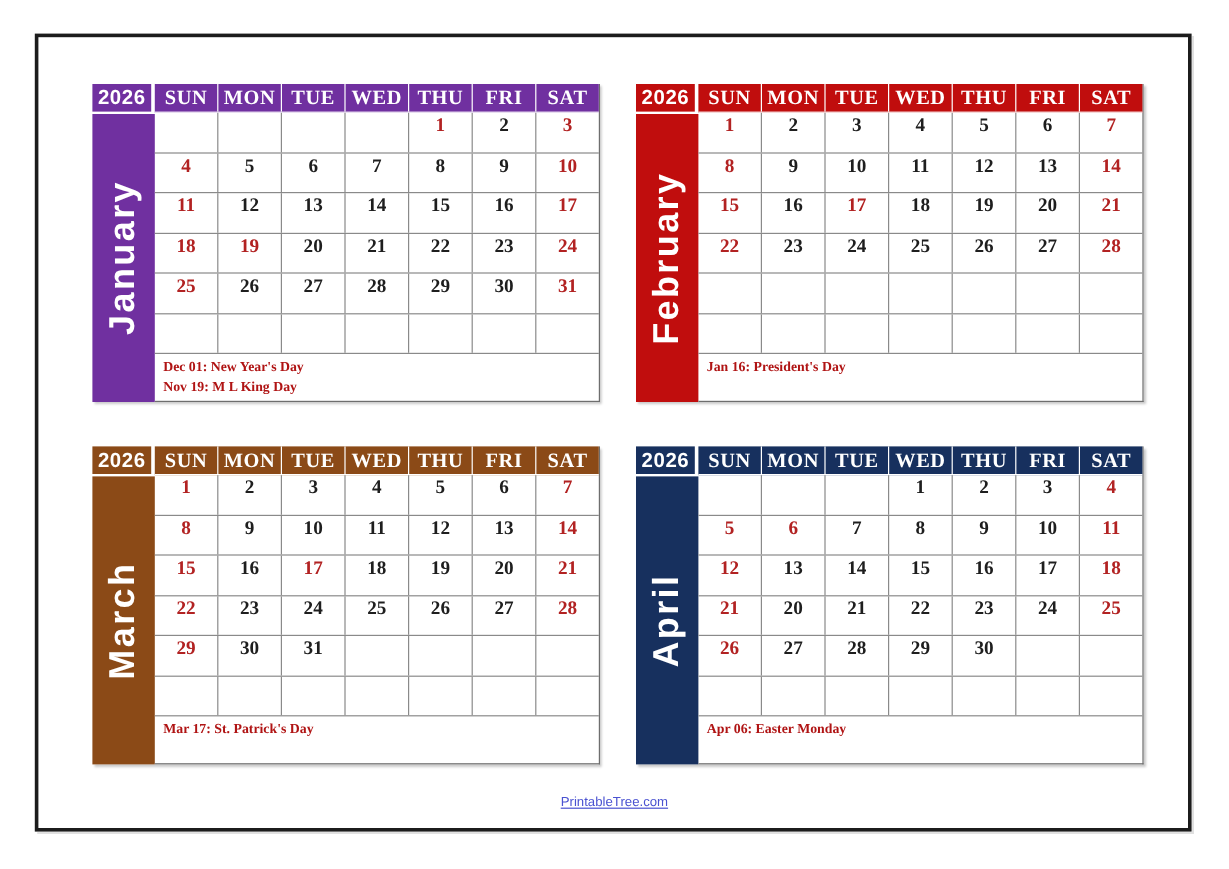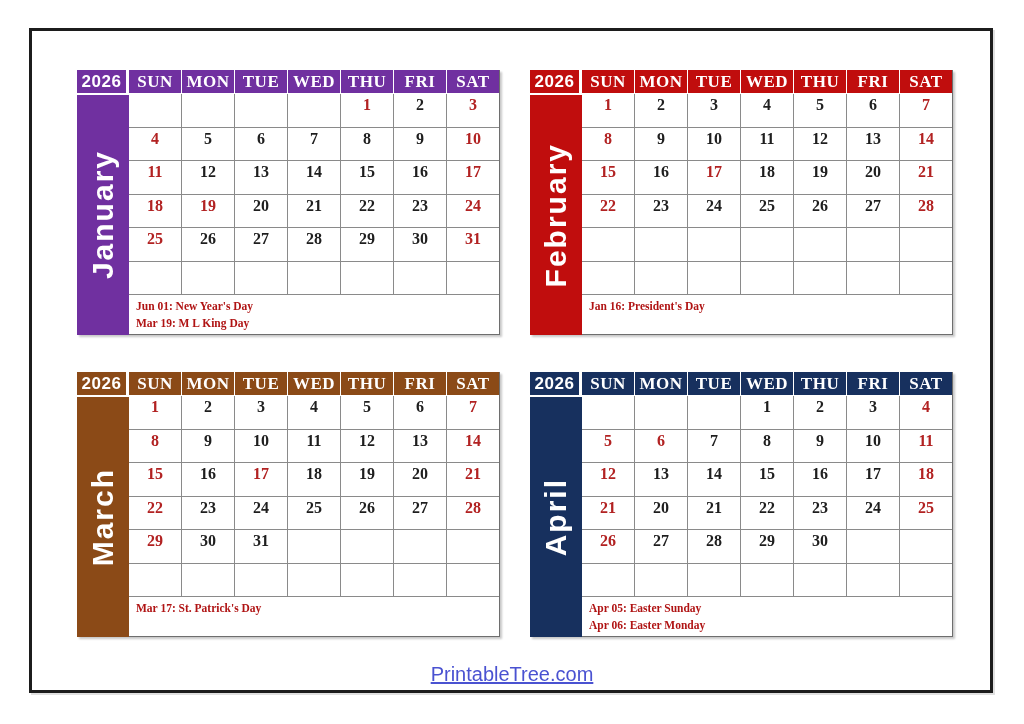--- a/index.html
+++ b/index.html
@@ -62,21 +62,21 @@
   .dcell.red{color:var(--weekend-red,#B22222);}
 
   .holidays{flex:none;height:36px;padding:3px 4px 0 7px;box-sizing:content-box;}
   .hline{
     font-weight:bold;font-size:11.5px;line-height:1.45;
     color:var(--holiday-text,#B01414);white-space:nowrap;
   }
 
   .footer-link{
     position:absolute;left:0;right:0;top:663px;text-align:center;
-    font-family:"Liberation Sans",sans-serif;font-size:20px;
+    font-family:"Liberation Sans",sans-serif;font-size:11px;
     color:var(--footer-link-blue,#4a52d1);text-decoration:underline;cursor:pointer;
   }
 </style>
 </head>
 <body>
 
 <div class="page">
   <div class="frame"></div>
   <div id="cal-host">
   <div class="cal pos-0">
@@ -146,22 +146,22 @@
               <div class="dcell"></div>
               <div class="dcell"></div>
               <div class="dcell"></div>
               <div class="dcell"></div>
               <div class="dcell"></div>
               <div class="dcell"></div>
               <div class="dcell"></div>
             </div>
           </div>
       <div class="holidays">
-            <div class="hline">Jun 01: New Year's Day</div>
-            <div class="hline">Mar 19: M L King Day</div>
+            <div class="hline">Dec 01: New Year's Day</div>
+            <div class="hline">Nov 19: M L King Day</div>
           </div>
     </div>
   </div>
 
   <div class="cal pos-1">
     <div class="strip">
       <div class="yearbox" style="background: rgb(192, 13, 13);">2026</div>
       <div class="stripfill" style="background: rgb(192, 13, 13);">
         <span class="monthtext">February</span>
       </div>
@@ -384,20 +384,19 @@
               <div class="dcell"></div>
               <div class="dcell"></div>
               <div class="dcell"></div>
               <div class="dcell"></div>
               <div class="dcell"></div>
               <div class="dcell"></div>
               <div class="dcell"></div>
             </div>
           </div>
       <div class="holidays">
-            <div class="hline">Apr 05: Easter Sunday</div>
             <div class="hline">Apr 06: Easter Monday</div>
           </div>
     </div>
   </div>
 </div>
   <a class="footer-link">PrintableTree.com</a>
 </div>
 
 </body></html>

